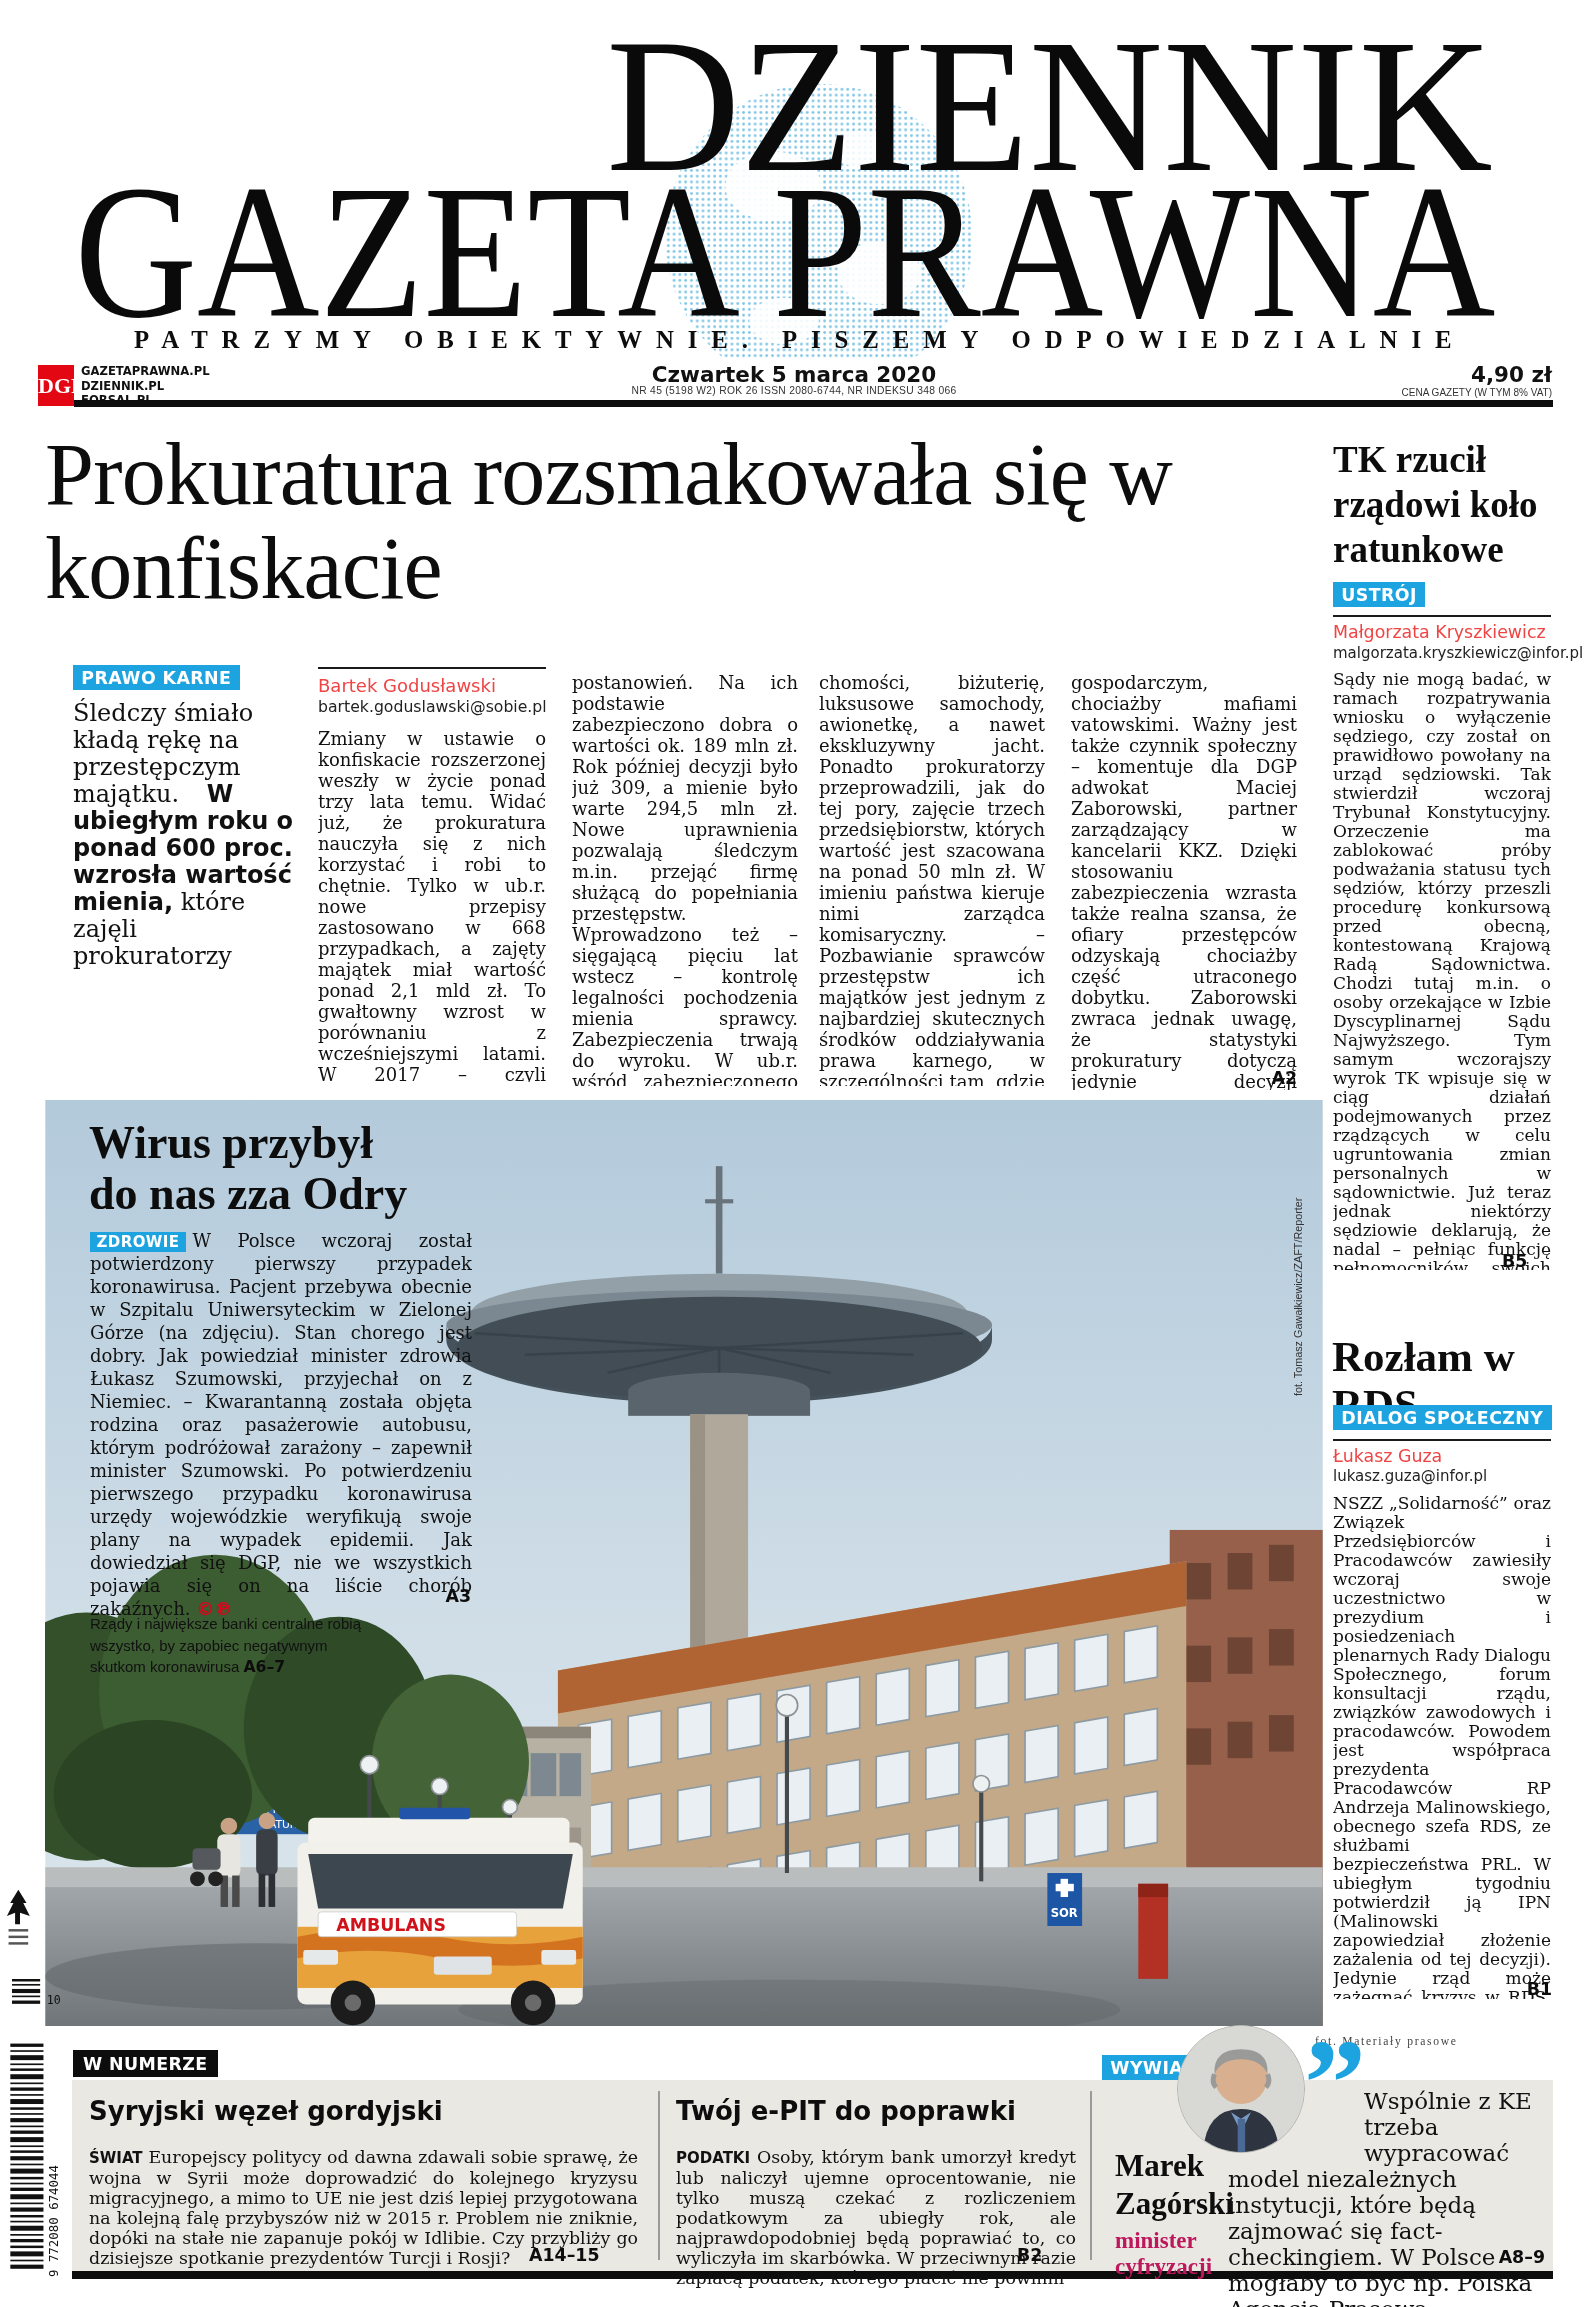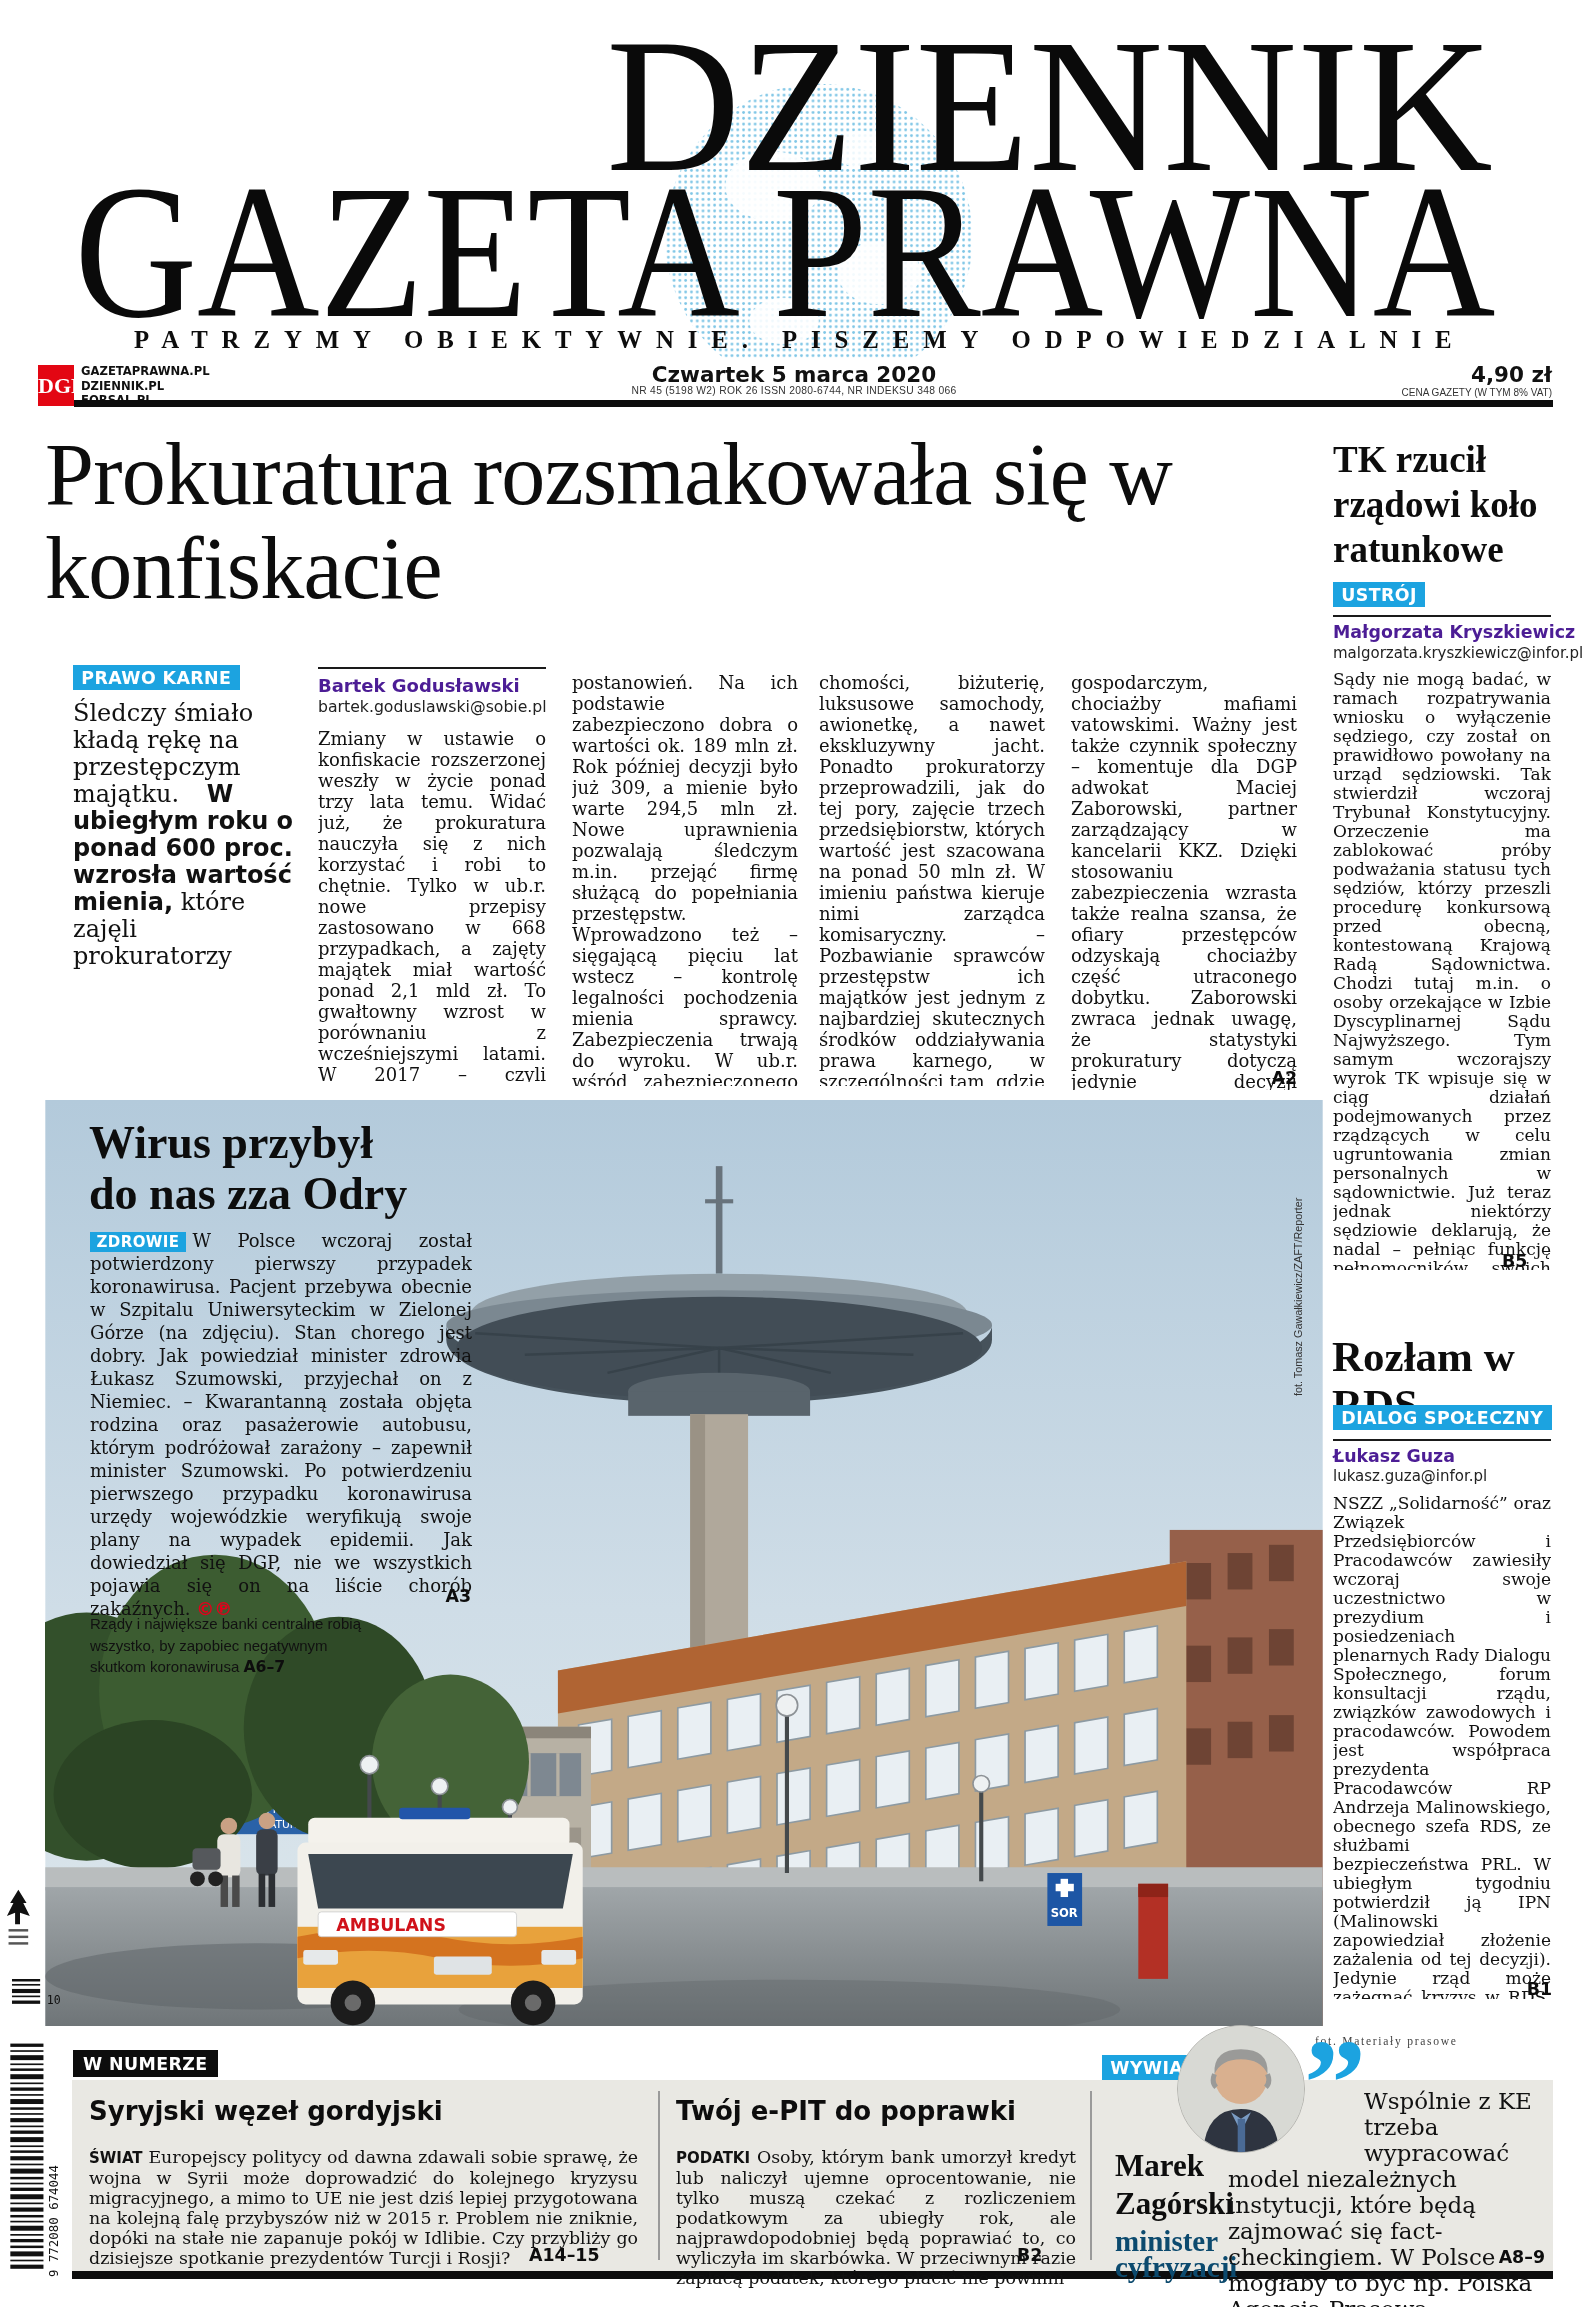--- a/index.html
+++ b/index.html
@@ -5,21 +5,21 @@
   html,body{margin:0;padding:0;background:#888;}
   .page{position:relative;width:1588px;height:2307px;background:#fff;overflow:hidden;
         font-family:"DejaVu Serif",serif;color:#111;}
   .abs{position:absolute;}
   .kicker{background:#1ca3e0;color:#fff;font-family:"DejaVu Sans",sans-serif;font-weight:bold;
           font-size:17.4px;line-height:22px;padding:1.7px 8.3px;display:inline-block;letter-spacing:0.4px;}
   .blackchip{background:#0d0d0d;color:#fff;font-family:"DejaVu Sans",sans-serif;font-weight:bold;
           font-size:17.4px;line-height:22px;padding:2.5px 10px;display:inline-block;letter-spacing:0.4px;}
   .rule{background:#0d0d0d;}
   .thinrule{background:#1a1a1a;height:1.7px;}
-  .byline{font-family:"DejaVu Sans",sans-serif;font-weight:bold;font-size:18px;color:#4c1d95;}
+  .byline{font-family:"DejaVu Sans",sans-serif;font-weight:normal;font-size:18px;color:#ef4444;}
   .email{font-family:"DejaVu Sans",sans-serif;font-size:15.7px;color:#222;}
   .colbody{font-size:18px;line-height:21px;text-align:justify;overflow:hidden;}
   .railbody{font-size:17px;line-height:19px;text-align:justify;overflow:hidden;}
   .cp{color:#e3001b;font-family:"DejaVu Sans",sans-serif;font-weight:bold;white-space:nowrap;}
   .pref{font-family:"DejaVu Sans",sans-serif;font-weight:bold;font-size:17.4px;color:#0d0d0d;}
   .serifhead{font-family:"Liberation Serif","DejaVu Serif",serif;font-weight:bold;color:#0d0d0d;}
   .sansbold{font-family:"DejaVu Sans",sans-serif;font-weight:bold;}
   .standfirst{font-size:24px;line-height:27px;}
   .standfirst .b{font-family:"DejaVu Sans",sans-serif;font-weight:bold;margin-left:20px;}
   .vert{writing-mode:vertical-rl;transform:rotate(180deg);}
@@ -398,21 +398,21 @@
       <path d="M44,58 q-2,-30 32,-30 q34,0 32,30 q-8,-18 -32,-18 q-24,0 -32,18 Z" fill="#9a9a98"></path>
       <path d="M44,58 q-4,10 2,16 M108,58 q4,10 -2,16" stroke="#9a9a98" stroke-width="6" fill="none"></path>
     </svg>
   </div>
   <div class="abs" style="left:1315px;top:2035px;font-family:'Liberation Serif',serif;font-size:11.6px;letter-spacing:1.7px;color:#444">fot. Materiały prasowe</div>
   <div class="abs" style="left:1304px;top:2042px;font-family:'Liberation Serif',serif;font-weight:bold;font-size:124px;color:#1ca3e0;line-height:83px">”</div>
   <div class="abs serifhead" style="left:1115px;top:2147px;font-size:31px;line-height:38px">
     <div>Marek</div>
     <div>Zagórski</div>
   </div>
-  <div class="abs serifhead" style="left:1115px;top:2228px;font-size:29px;line-height:26px;color:#0c4a6e">
+  <div class="abs serifhead" style="left:1115px;top:2228px;font-size:23px;line-height:26px;color:#be185d">
     <div>minister</div>
     <div>cyfryzacji</div>
   </div>
   <div class="abs" style="left:1228px;top:2088px;width:318px;font-size:23px;line-height:26px">
     <span style="float:left;width:136px;height:55px"></span>
     <span>Wspólnie z KE trzeba wypracować model niezależnych instytucji, które będą zajmować się fact-checkingiem. W Polsce mogłaby to być np. Polska Agencja Prasowa</span>
   </div>
   <div class="abs pref" style="left:1487px;top:2247px;width:58px;text-align:right">A8–9</div>
 
 </div>

